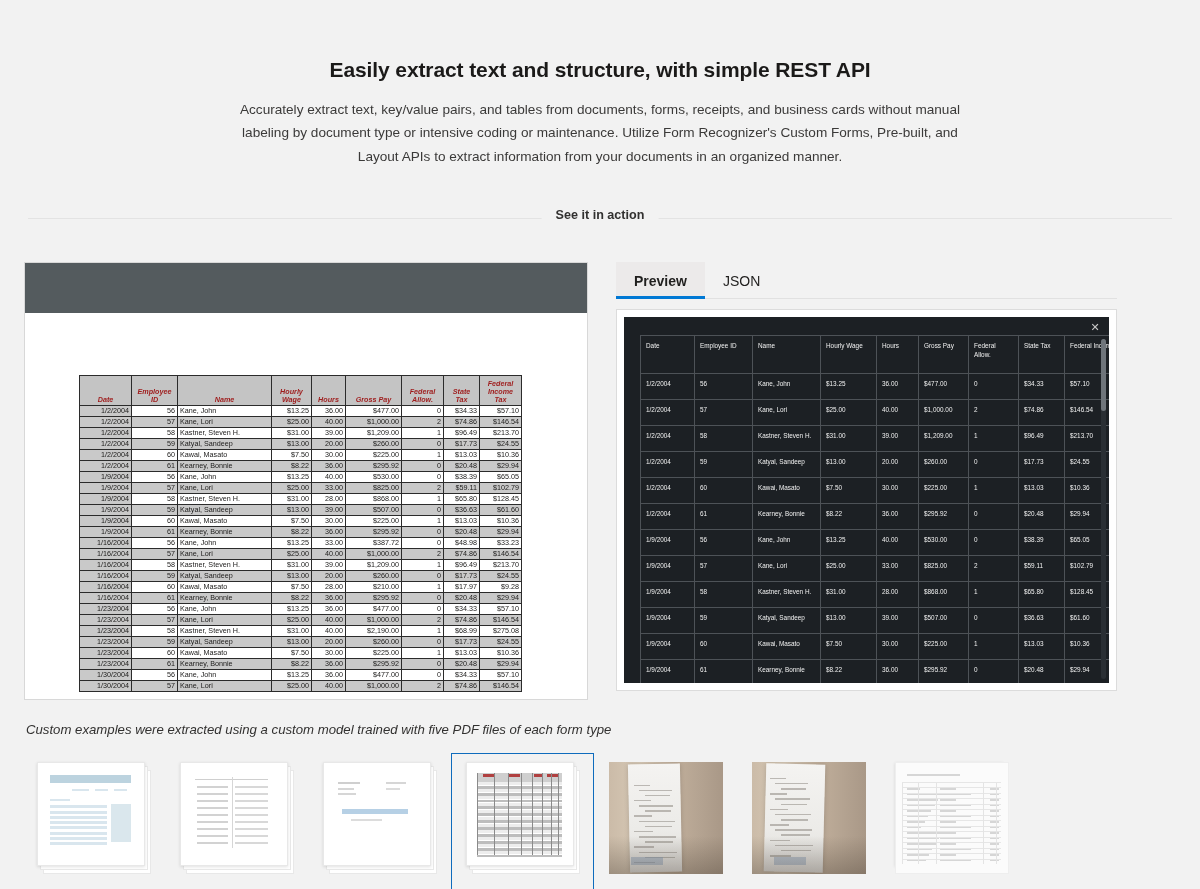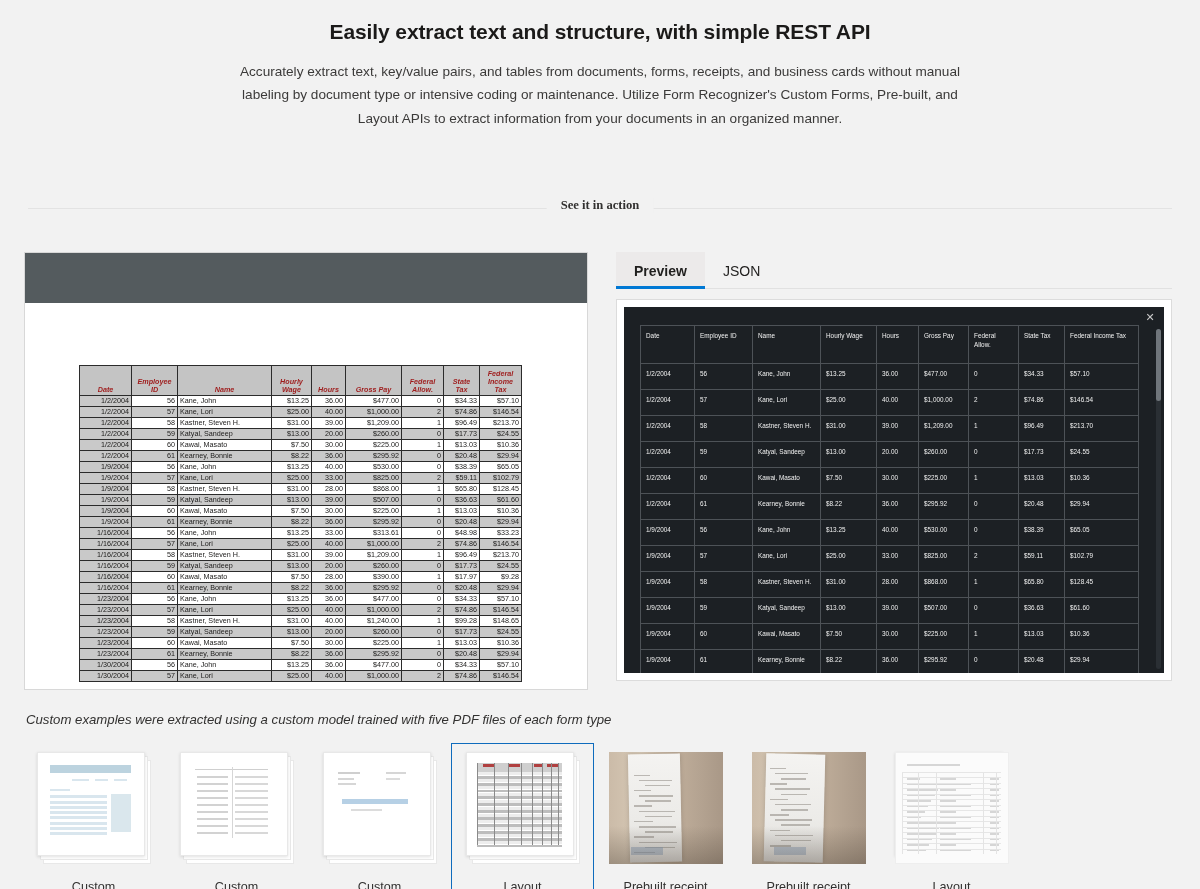--- a/index.html
+++ b/index.html
@@ -6,42 +6,41 @@
   html, body { margin:0; padding:0; }
   body {
     width:1200px; height:889px;
     background:#f2f2f2;
     font-family:"Liberation Sans", sans-serif;
     color:#1b1a19;
     overflow:hidden;
   }
 
   
-  .hero { padding:10px 0 0; text-align:center; }
+  .hero { padding:10px 0 0; text-align:center;margin-top:38px; }
   .hero h1 {
     margin:10px 0 16px;
     font-size:21px;
     font-weight:700;
     letter-spacing:-.1px;
     color:#1b1a19;
   }
   .hero p {
     margin:0 auto;
     width:760px;
     font-size:13.6px;
     line-height:1.72;
     color:#3b3a39;
   }
 
   
   .section-bar {
     position:relative;
-    margin:64px 28px 0;
+    margin:36px 28px 0;
     height:30px;
-    font-family:Liberation Serif, serif;
   }
   .section-bar .rule {
     position:absolute; left:0; right:0; top:14px;
     border-top:1px solid #e3e3e3;
   }
   .section-bar .title {
     position:absolute; left:50%; top:4px;
     transform:translateX(-50%);
     background:#f2f2f2;
     padding:0 14px;
@@ -111,21 +110,21 @@
   td.c-id   { text-align:right; }
   td.c-name { text-align:left; }
   td.c-num  { text-align:right; }
 
   
   .w-date{width:52px} .w-id{width:46px} .w-name{width:94px}
   .w-wage{width:40px} .w-hours{width:34px} .w-gross{width:56px}
   .w-fed{width:42px} .w-state{width:36px} .w-fit{width:42px}
 
   
-  .preview-pane { width:556px; }
+  .preview-pane { width:501px; }
   .tabs {
     display:flex;
     align-items:flex-end;
     border-bottom:1px solid #e1e1e1;
   }
   .tab {
     padding:11px 18px 9px;
     font-size:14px;
     color:#201f1e;
     cursor:pointer;
@@ -436,21 +435,21 @@
                 <td class="w-fed c-num">0</td>
                 <td class="w-state c-num">$20.48</td>
                 <td class="w-fit c-num">$29.94</td>
               </tr>
               <tr>
                 <td class="w-date c-date">1/16/2004</td>
                 <td class="w-id c-id">56</td>
                 <td class="w-name c-name">Kane, John</td>
                 <td class="w-wage c-num">$13.25</td>
                 <td class="w-hours c-num">33.00</td>
-                <td class="w-gross c-num">$313.61</td>
+                <td class="w-gross c-num">$387.72</td>
                 <td class="w-fed c-num">0</td>
                 <td class="w-state c-num">$48.98</td>
                 <td class="w-fit c-num">$33.23</td>
               </tr>
               <tr class="alt">
                 <td class="w-date c-date">1/16/2004</td>
                 <td class="w-id c-id">57</td>
                 <td class="w-name c-name">Kane, Lori</td>
                 <td class="w-wage c-num">$25.00</td>
                 <td class="w-hours c-num">40.00</td>
@@ -480,21 +479,21 @@
                 <td class="w-fed c-num">0</td>
                 <td class="w-state c-num">$17.73</td>
                 <td class="w-fit c-num">$24.55</td>
               </tr>
               <tr>
                 <td class="w-date c-date">1/16/2004</td>
                 <td class="w-id c-id">60</td>
                 <td class="w-name c-name">Kawai, Masato</td>
                 <td class="w-wage c-num">$7.50</td>
                 <td class="w-hours c-num">28.00</td>
-                <td class="w-gross c-num">$390.00</td>
+                <td class="w-gross c-num">$210.00</td>
                 <td class="w-fed c-num">1</td>
                 <td class="w-state c-num">$17.97</td>
                 <td class="w-fit c-num">$9.28</td>
               </tr>
               <tr class="alt">
                 <td class="w-date c-date">1/16/2004</td>
                 <td class="w-id c-id">61</td>
                 <td class="w-name c-name">Kearney, Bonnie</td>
                 <td class="w-wage c-num">$8.22</td>
                 <td class="w-hours c-num">36.00</td>
@@ -524,24 +523,24 @@
                 <td class="w-fed c-num">2</td>
                 <td class="w-state c-num">$74.86</td>
                 <td class="w-fit c-num">$146.54</td>
               </tr>
               <tr>
                 <td class="w-date c-date">1/23/2004</td>
                 <td class="w-id c-id">58</td>
                 <td class="w-name c-name">Kastner, Steven H.</td>
                 <td class="w-wage c-num">$31.00</td>
                 <td class="w-hours c-num">40.00</td>
-                <td class="w-gross c-num">$1,240.00</td>
+                <td class="w-gross c-num">$2,190.00</td>
                 <td class="w-fed c-num">1</td>
-                <td class="w-state c-num">$99.28</td>
-                <td class="w-fit c-num">$148.65</td>
+                <td class="w-state c-num">$68.99</td>
+                <td class="w-fit c-num">$275.08</td>
               </tr>
               <tr class="alt">
                 <td class="w-date c-date">1/23/2004</td>
                 <td class="w-id c-id">59</td>
                 <td class="w-name c-name">Katyal, Sandeep</td>
                 <td class="w-wage c-num">$13.00</td>
                 <td class="w-hours c-num">20.00</td>
                 <td class="w-gross c-num">$260.00</td>
                 <td class="w-fed c-num">0</td>
                 <td class="w-state c-num">$17.73</td>

